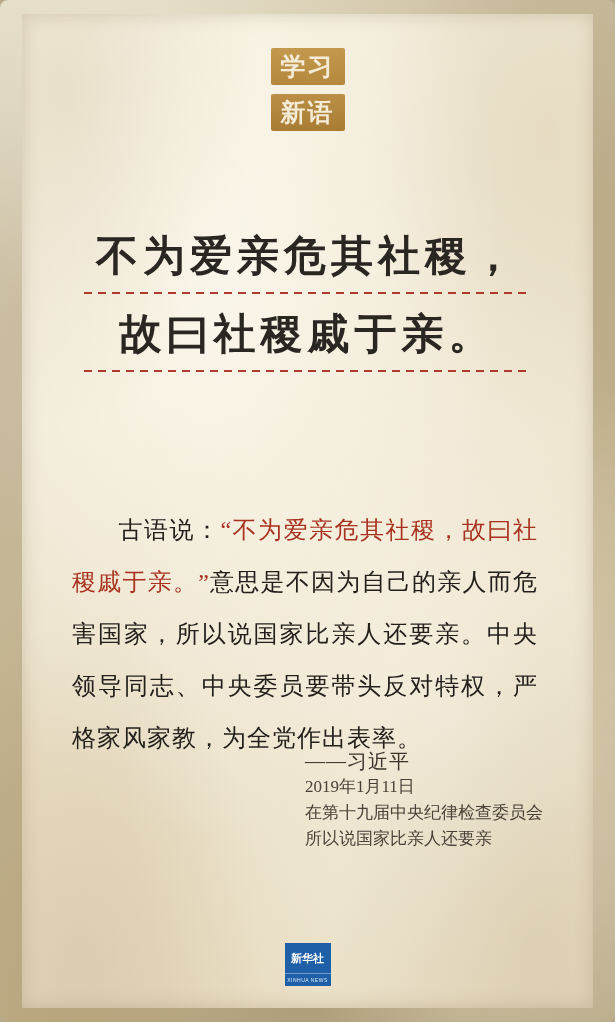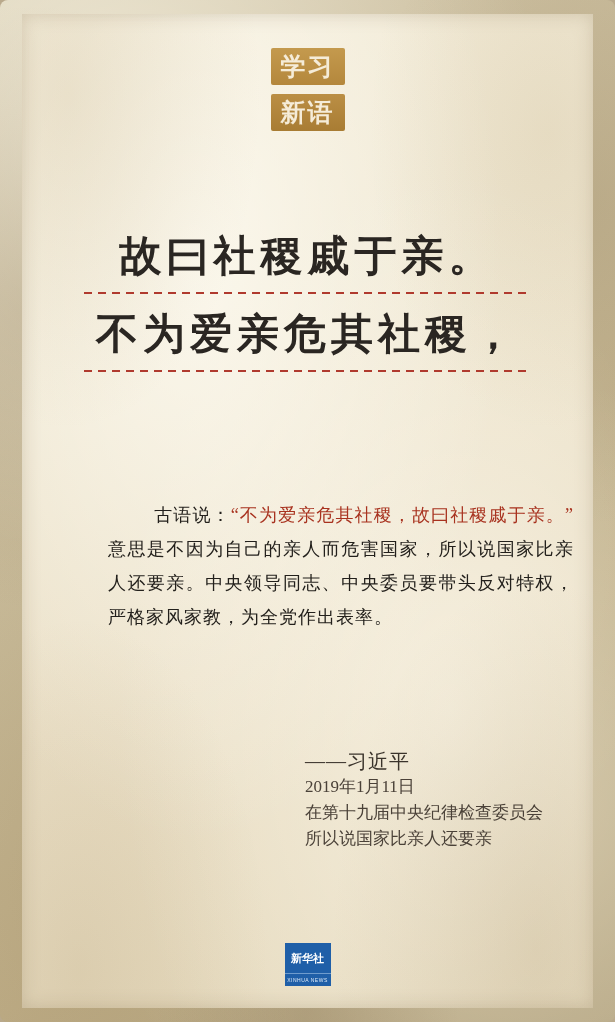--- a/index.html
+++ b/index.html
@@ -131,26 +131,25 @@
     background-size: 14px 2px;
   }
 
   
   .body-text {
     position: absolute;
     left: 72px;
     width: 466px;
     top: 480px;
     font-family: "Liberation Serif", "DejaVu Serif", serif;
-    font-size: 18px;
-    line-height: 34px;
+    font-size: 24px;
+    line-height: 52px;
     color: #23201c;
     text-align: justify;
     letter-spacing: 1px;
-    margin-left: 36px;
   }
   .body-text .indent { display: inline-block; width: 46px; }
   .quote-red { color: #a8321f; }
 
   
   .attribution {
     position: absolute;
     right: 72px;
     top: 748px;
     text-align: left;
@@ -209,25 +208,25 @@
 
   <div class="content">
 
     <div class="seal">
       <div class="seal-block">学习</div>
       <div class="seal-block">新语</div>
     </div>
 
     <div class="headline">
       <span class="headline-line">
-        <span>故曰社稷戚于亲。</span>
+        <span>不为爱亲危其社稷，</span>
         <span class="rule"></span>
       </span>
       <span class="headline-line">
-        <span>不为爱亲危其社稷，</span>
+        <span>故曰社稷戚于亲。</span>
         <span class="rule"></span>
       </span>
     </div>
 
     <p class="body-text">
       <span class="indent"></span><span>古语说：</span><span class="quote-red">“不为爱亲危其社稷，故曰社稷戚于亲。”</span><span>意思是不因为自己的亲人而危害国家，所以说国家比亲人还要亲。中央领导同志、中央委员要带头反对特权，严格家风家教，为全党作出表率。</span>
     </p>
 
     <div class="attribution">
       <div class="speaker">——习近平</div>

